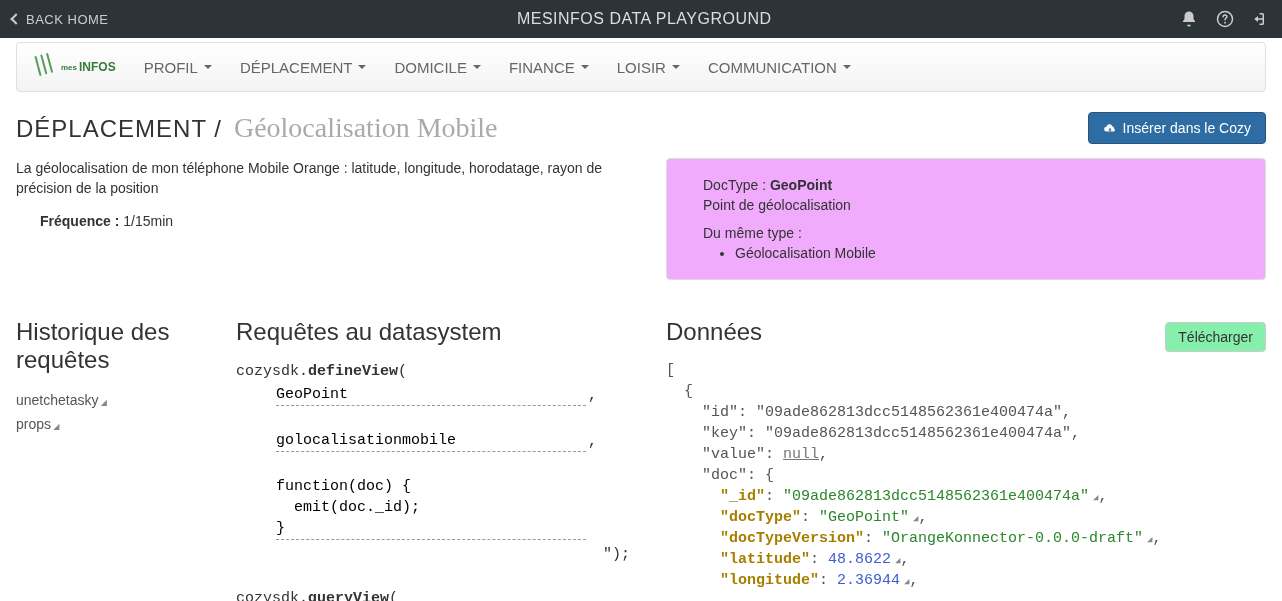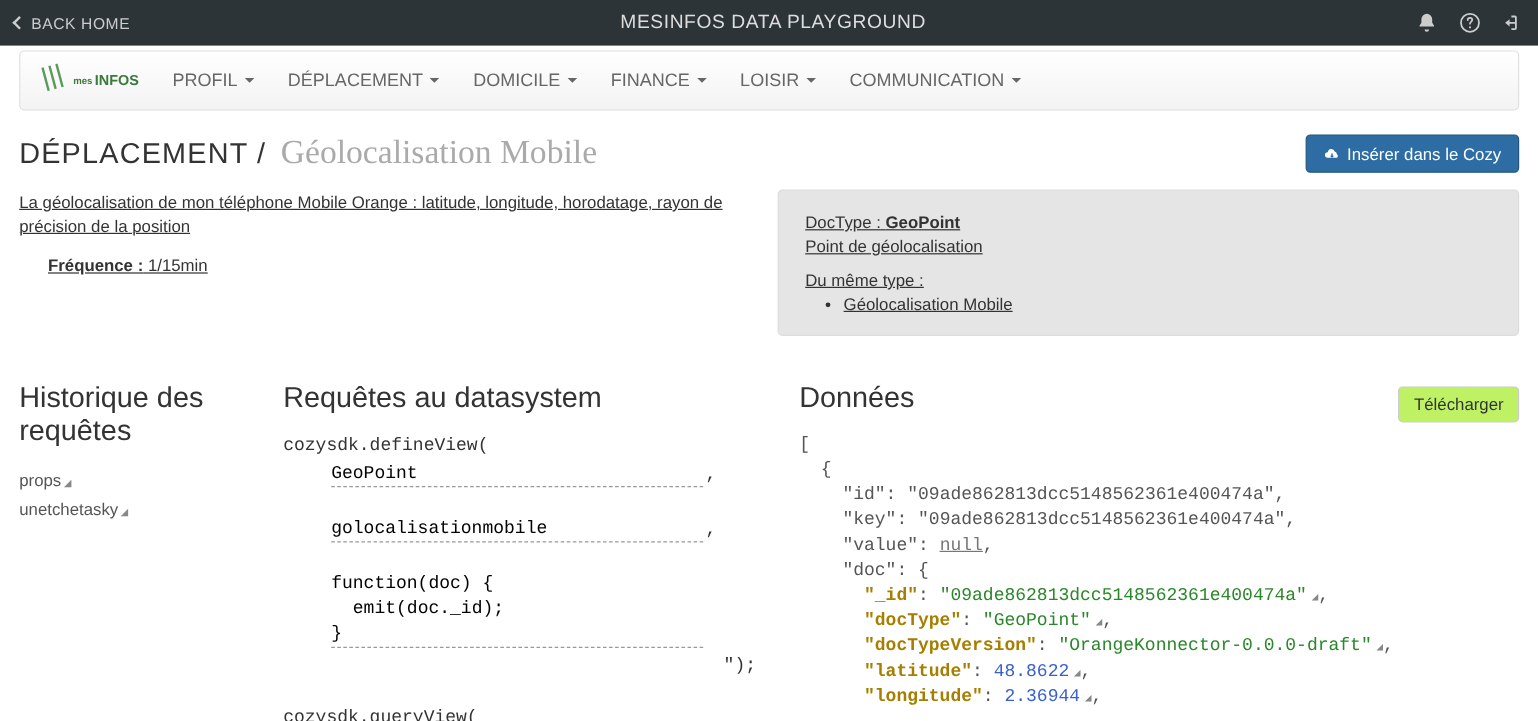--- a/index.html
+++ b/index.html
@@ -19,49 +19,49 @@
     .nav-item { font-size: 15px; color: #666; cursor: pointer; display: flex; align-items: center; gap: 4px; }
     .caret { display: inline-block; width: 0; height: 0; border-left: 4px solid transparent; border-right: 4px solid transparent; border-top: 4px solid #666; margin-left: 2px; }
     
     .content { padding: 20px 16px; }
     .breadcrumb-row { display: flex; align-items: center; justify-content: space-between; margin-bottom: 14px; }
     .breadcrumb { font-size: 24px; display: flex; align-items: baseline; gap: 12px; }
     .breadcrumb-main { font-weight: normal; color: #333; letter-spacing: 1px; }
     .breadcrumb-sub { font-family: "Brush Script MT", cursive; font-size: 28px; color: #aaa; }
     .btn-primary { background: #2e6da4; border: 1px solid #245580; color: #fff; border-radius: 4px; padding: 7px 14px; font-size: 14px; cursor: pointer; display: flex; align-items: center; gap: 6px; }
     .btn-primary svg { width: 14px; height: 14px; fill: #fff; }
-    .btn-default { background: #bef264; border: 1px solid #ccc; color: #333; border-radius: 4px; padding: 6px 12px; font-size: 14px; cursor: pointer; }
-    
-    .two-col { display: flex; gap: 12px; text-decoration: underline; }
+    .btn-default { background: #86efac; border: 1px solid #ccc; color: #333; border-radius: 4px; padding: 6px 12px; font-size: 14px; cursor: pointer; }
+    
+    .two-col { display: flex; gap: 30px; }
     .left-col { flex: 0 0 620px; }
     .right-col { flex: 1; }
     
     .description { color: #333; line-height: 1.45; margin-bottom: 14px; }
     .meta-line { margin-bottom: 4px; }
     .meta-line b { font-weight: bold; padding-left: 24px; }
     
-    .well { background: #e5e5e5; border: 1px solid #ddd; border-radius: 4px; padding: 18px 22px; }
+    .well { background: #f0abfc; border: 1px solid #ddd; border-radius: 4px; padding: 18px 36px; }
     .well-line { margin-bottom: 4px; }
     .well ul { margin: 4px 0 0 32px; }
     
     .section-hdr { font-size: 24px; font-weight: normal; margin: 38px 0 14px; color: #333; }
     
     .three-col { display: flex; gap: 30px; }
     .col-hist { flex: 0 0 190px; }
     .col-req { flex: 0 0 400px; }
     .col-data { flex: 1; position: relative; }
     
     .hist-item { color: #555; padding: 4px 0; cursor: pointer; font-size: 14px; }
     .hist-item::after { content: " ◢"; font-size: 8px; color: #888; }
     
     .code { font-family: "Courier New", monospace; font-size: 15px; line-height: 1.6; }
     .code-input { font-family: "Courier New", monospace; font-size: 15px; border: none; border-bottom: 1px dashed #999; width: 310px; padding: 2px 0; margin-left: 40px; background: transparent; display: block; }
     .code-textarea { font-family: "Courier New", monospace; font-size: 15px; border: none; border-bottom: 1px dashed #999; width: 310px; margin-left: 40px; background: transparent; resize: none; height: 64px; line-height: 1.4; }
     .code-line { }
-    .code b { font-weight: normal; }
+    .code b { font-weight: bold; }
     .code-comma { margin-left: 352px; display: inline; position: relative; top: -22px; }
     
     .download-btn-wrap { position: absolute; right: 0; top: 42px; }
     
     .json-view { font-family: "Courier New", monospace; font-size: 15px; line-height: 1.4; color: #555; }
     .json-brace { color: #555; }
     .json-key { color: #555; }
     .json-key-hl { color: #a67f00; font-weight: bold; }
     .json-str { color: #2a872a; }
     .json-num { color: #3a5fcf; }
@@ -155,22 +155,22 @@
             <li>Géolocalisation Mobile</li>
           </ul>
       </div>
     </div>
   </div>
 
   <div class="three-col">
 
     <div class="col-hist">
       <h2 class="section-hdr">Historique des requêtes</h2>
+      <div class="hist-item">unetchetasky</div>
       <div class="hist-item">props</div>
-      <div class="hist-item">unetchetasky</div>
     </div>
 
     <div class="col-req">
       <h2 class="section-hdr">Requêtes au datasystem</h2>
       <div class="code">
         <div class="code-line"><span>cozysdk.</span><b>defineView</b><span>(</span></div>
         <input class="code-input" value="GeoPoint" style=""><div class="code-comma">,</div>
         <input class="code-input" value="golocalisationmobile" style=""><div class="code-comma">,</div>
         <textarea class="code-textarea" style="">function(doc) {
   emit(doc._id);

